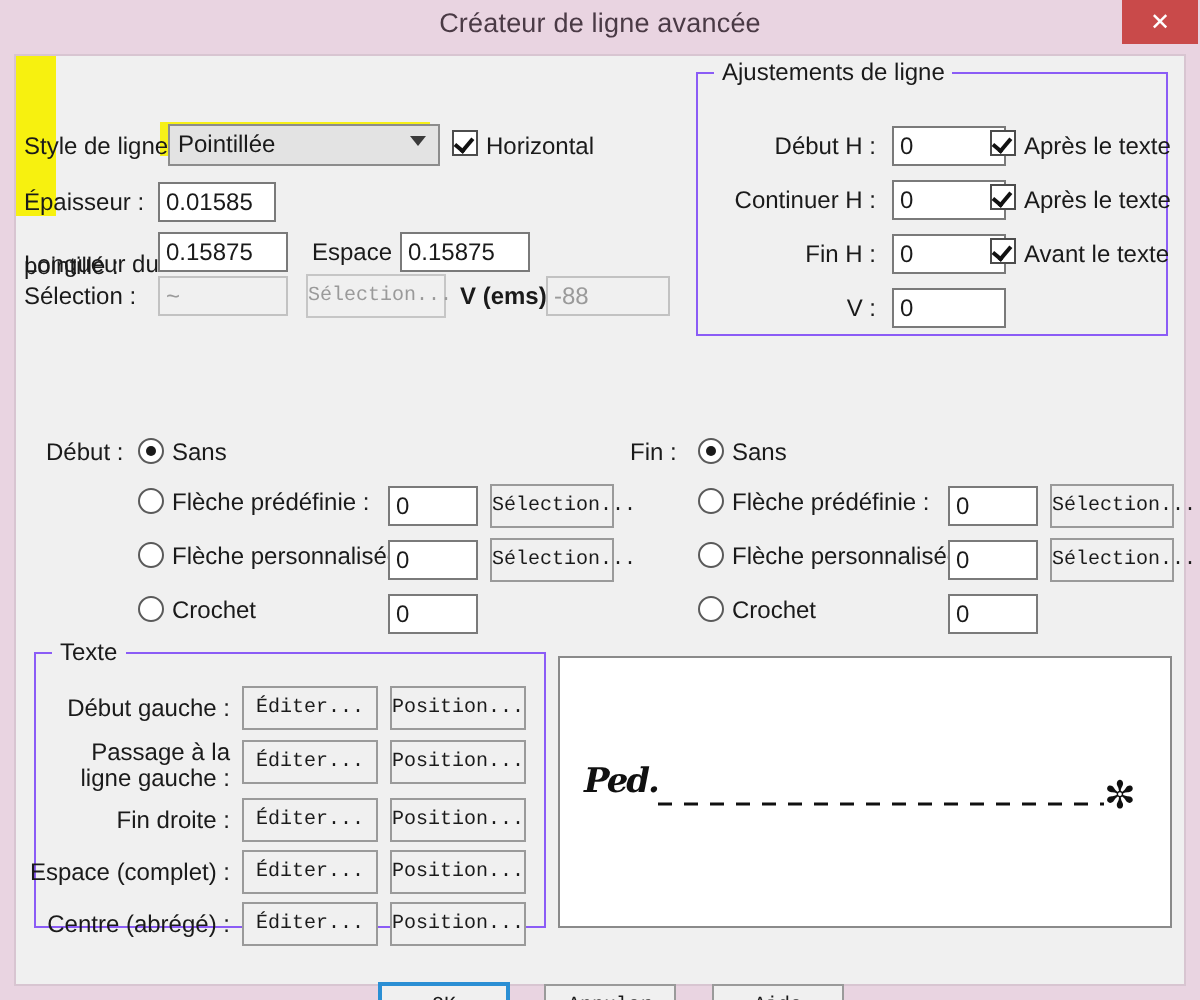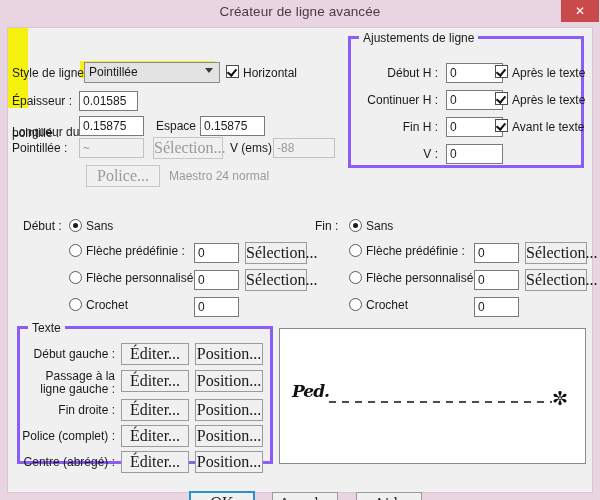--- a/index.html
+++ b/index.html
@@ -88,22 +88,22 @@
     border: 1px solid #c2c2c2;
     color: #9a9a9a;
   }
 
   button.btn {
     position: absolute;
     box-sizing: border-box;
     height: 22px;
     background: #f0f0f0;
     border: 1px solid #9a9a9a;
-    font-family: Liberation Serif, serif;
-    font-size: 16px;
+    font-family: Liberation Mono, monospace;
+    font-size: 10px;
     color: #1a1a1a;
     padding: 0;
     cursor: pointer;
   }
   button.btn.dis {
     color: #9a9a9a;
     border-color: #c6c6c6;
   }
   button.btn.focus {
     border: 2px solid #2b8fd4;
@@ -168,21 +168,21 @@
     left: 3px; top: 3px;
     width: 5px; height: 5px;
     border-radius: 50%;
     background: #1a1a1a;
   }
 
   
   .gb {
     position: absolute;
     box-sizing: border-box;
-    border: 3px solid #8b5cf6;
+    border: 1px solid #8b5cf6;
   }
   .gb > .gb-title {
     position: absolute;
     left: 8px; top: -8px;
     background: #f0f0f0;
     padding: 0 4px;
     font-size: 12px;
     color: #1a1a1a;
     white-space: nowrap;
   }
@@ -246,28 +246,26 @@
 
     <div class="lbl" style="left:4px; top:66px;">Épaisseur :</div>
     <input class="txt" style="left: 71px; top: 63px; width: 59px;" value="0.01585">
 
     <div class="lbl" style="left:4px; top:97px;">Longueur du</div>
     <div class="lbl" style="left:4px; top:98px;">pointillé :</div>
     <input class="txt" style="left: 71px; top: 88px; width: 65px;" value="0.15875">
     <div class="lbl" style="left:148px; top:91px;">Espace :</div>
     <input class="txt" style="left: 192px; top: 88px; width: 65px;" value="0.15875">
 
-    <div class="lbl" style="left:4px; top:113px;">Pointillée :</div>
+    <div class="lbl" style="left:4px; top:113px;">Sélection :</div>
     <input class="txt dis" style="left: 71px; top: 110px; width: 65px;" disabled="" value="~">
     <button class="btn dis" style="left:145px; top:109px; width:70px;" disabled="">Sélection...</button>
-    <div class="lbl" style="left:222px; top:113px;">V (ems)</div>
+    <div class="lbl" style="left:222px; top:113px;font-weight:bold;">V (ems)</div>
     <input class="txt dis" style="left: 265px; top: 110px; width: 62px;" disabled="" value="-88">
 
-    <button class="btn dis" style="left:78px; top:137px; width:74px;" disabled="">Police...</button>
-    <div class="lbl dis" style="left:161px; top:141px;">Maestro 24 normal</div>
 
     <div class="gb" style="left:340px; top:8px; width:236px; height:132px;">
       <div class="gb-title">Ajustements de ligne</div>
     </div>
 
     <div class="hl2" style="left:483px; top:26px; width:20px; height:80px;"></div>
 
     <div class="lbl r" style="left:348px; top:38px; width:82px;">Début H :</div>
     <input class="txt" style="left: 438px; top: 35px; width: 57px;" value="0">
     <div class="cb on" style="left:487px; top:37px;"></div>
@@ -333,21 +331,21 @@
 
     <div class="lbl r" style="left:12px; top:354px; width:95px;">ligne gauche :</div>
     <div class="lbl r" style="left:12px; top:341px; width:95px;">Passage à la</div>
     <button class="btn" style="left:113px; top:342px; width:68px;">Éditer...</button>
     <button class="btn" style="left:187px; top:342px; width:68px;">Position...</button>
 
     <div class="lbl r" style="left:12px; top:375px; width:95px;">Fin droite :</div>
     <button class="btn" style="left:113px; top:371px; width:68px;">Éditer...</button>
     <button class="btn" style="left:187px; top:371px; width:68px;">Position...</button>
 
-    <div class="lbl r" style="left:2px; top:401px; width:105px;">Police (complet) :</div>
+    <div class="lbl r" style="left:2px; top:401px; width:105px;">Espace (complet) :</div>
     <button class="btn" style="left:113px; top:397px; width:68px;">Éditer...</button>
     <button class="btn" style="left:187px; top:397px; width:68px;">Position...</button>
 
     <div class="lbl r" style="left:2px; top:427px; width:105px;">Centre (abrégé) :</div>
     <button class="btn" style="left:113px; top:423px; width:68px;">Éditer...</button>
     <button class="btn" style="left:187px; top:423px; width:68px;">Position...</button>
 
     <div class="preview" style="left:271px; top:300px; width:307px; height:136px;">
       <div class="ped-glyph" style="left:12px; top:52px;">Ped.</div>
       <svg width="307" height="136" style="position:absolute; left:0; top:0;">

